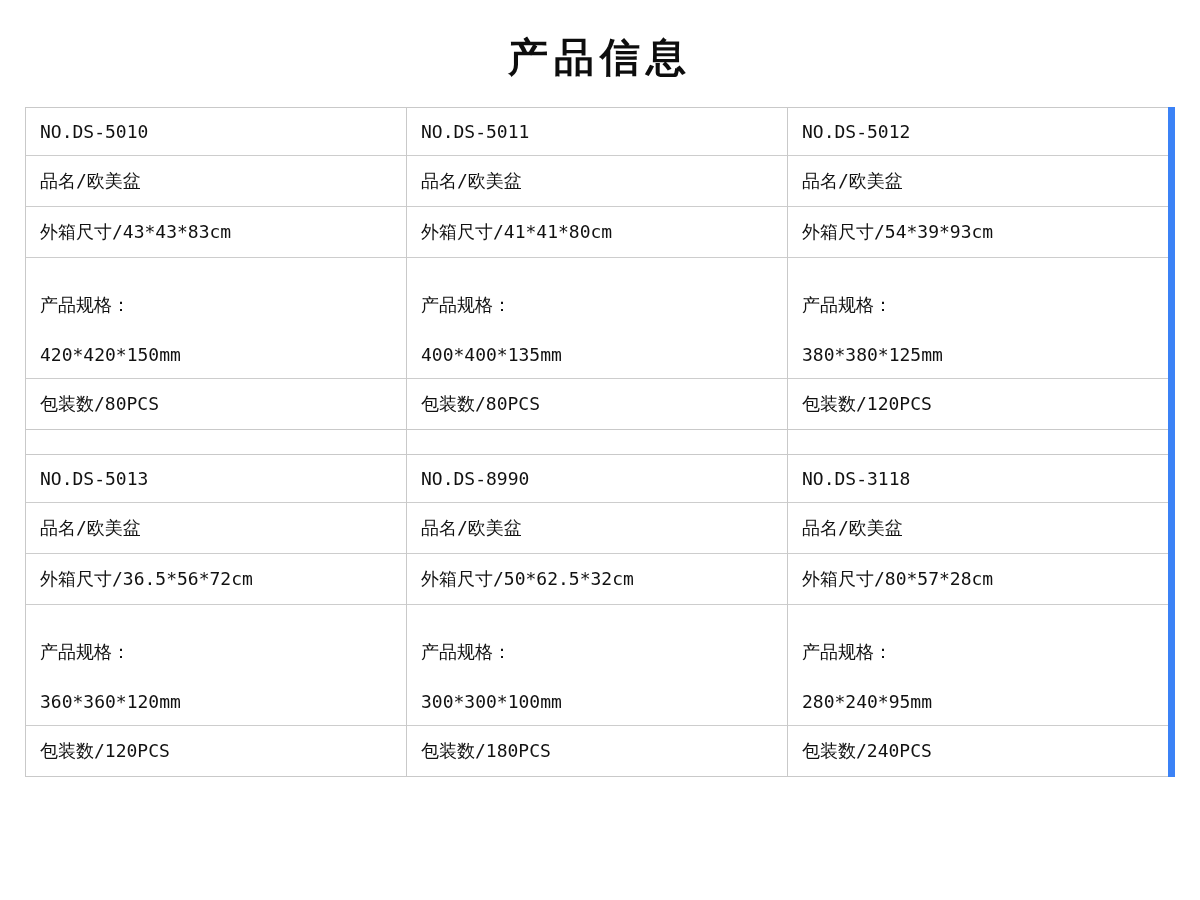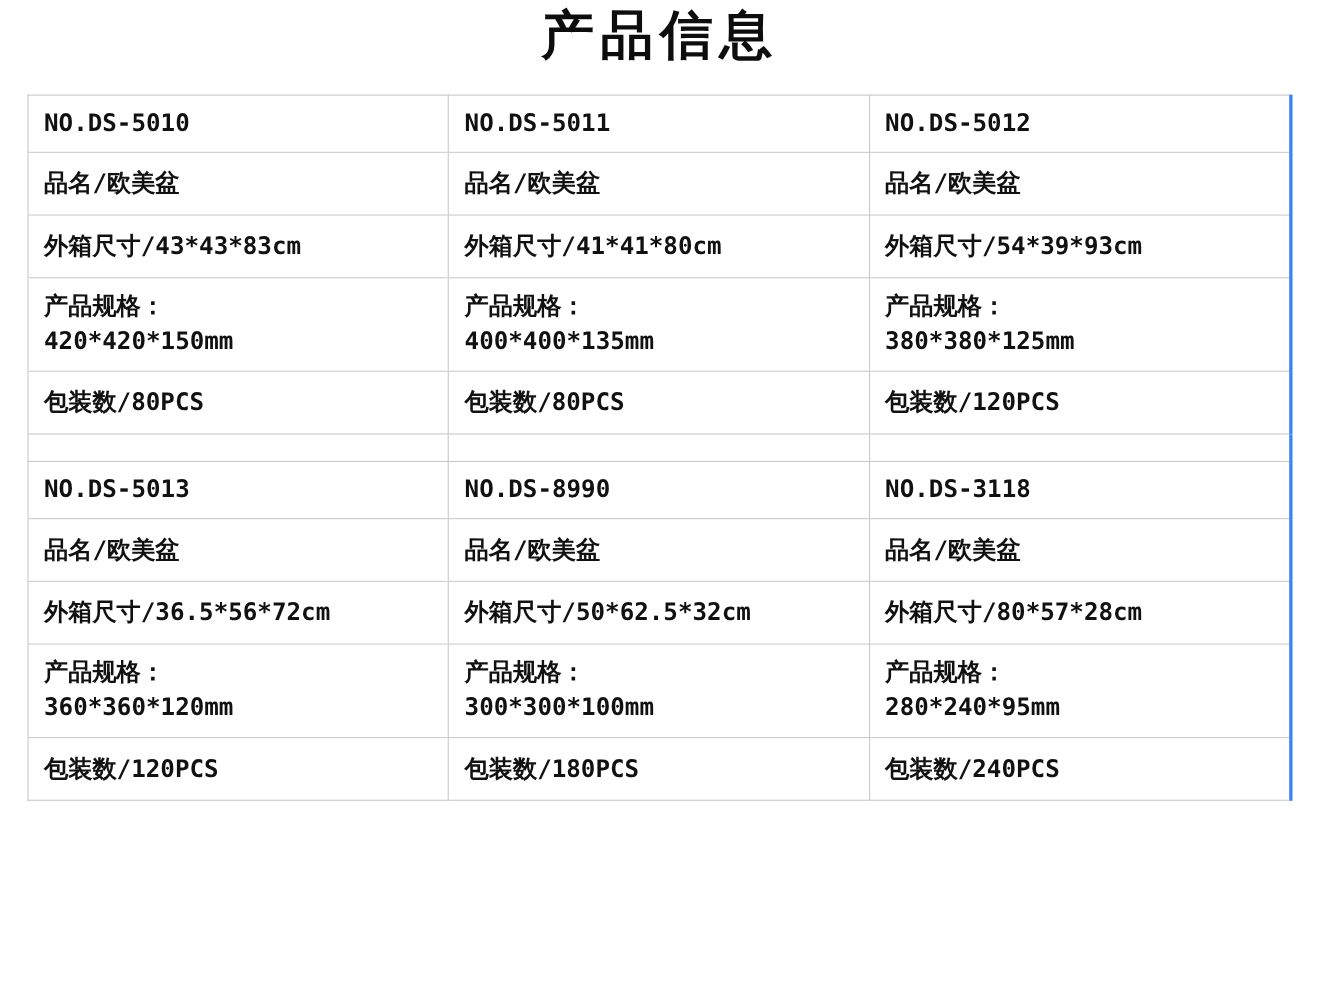--- a/index.html
+++ b/index.html
@@ -16,25 +16,26 @@
   }
   .page {
     position: relative;
     width: 1200px;
     height: 900px;
     box-sizing: border-box;
   }
   .page-title {
     text-align: center;
     font-family: "DejaVu Sans", sans-serif;
-    font-size: 48px;
+    font-size: 40px;
     font-weight: 700;
     letter-spacing: 6px;
     color: #0d0d0d;
     margin: 0;
+    padding-top: 30px;
     padding-bottom: 22px;
   }
   .spec-table {
     width: 1150px;
     margin: 0 auto;
     border-collapse: collapse;
     table-layout: fixed;
   }
   .spec-table td {
     vertical-align: top;
@@ -46,48 +47,49 @@
     width: 33.3333%;
   }
   .cell {
     padding: 0;
   }
   .field {
     display: block;
     border-bottom: 1px solid #cdcdcd;
     padding: 13px 0 13px 14px;
     font-family: "DejaVu Sans Mono", "Liberation Mono", monospace;
-    font-size: 22px;
-    font-weight: 700;
+    font-size: 18px;
+    font-weight: 400;
     color: #111111;
     letter-spacing: 0px;
     min-height: 22px;
     box-sizing: border-box;
   }
   .field.no-border {
     border-bottom: none;
   }
   .field.two-line {
     padding-top: 10px;
     padding-bottom: 10px;
     line-height: 1.45;
   }
   .field .sub {
     display: block;
+    margin-top: 24px;
   }
   .gap-row td {
     border-left: 1px solid #c9c9c9;
     border-right: 1px solid #c9c9c9;
     border-top: none;
     border-bottom: 1px solid #c9c9c9;
     height: 24px;
   }
   
   .spec-table td:first-child { border-left: 1px solid #c9c9c9; }
-  .spec-table td:last-child { border-right: 3px solid #3b82f6; }
+  .spec-table td:last-child { border-right: 7px solid #3b82f6; }
 </style>
 </head>
 <body>
 
 <div class="page">
 
   <h1 class="page-title">产品信息</h1>
 
   <table class="spec-table">
     <tbody>

